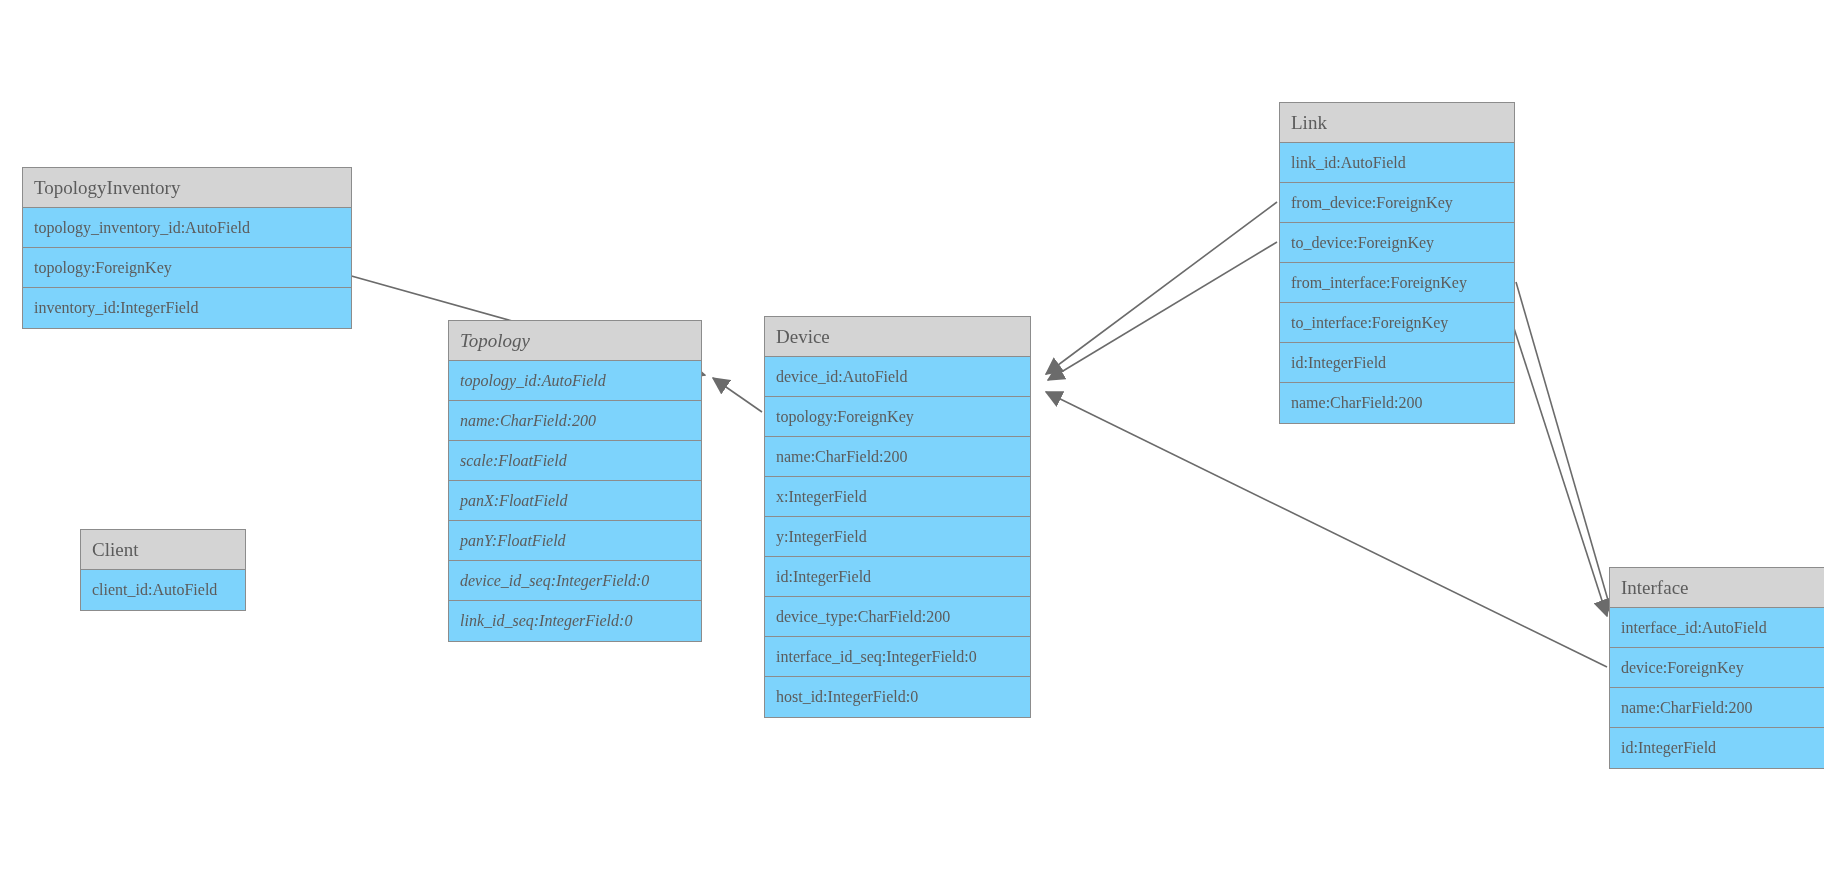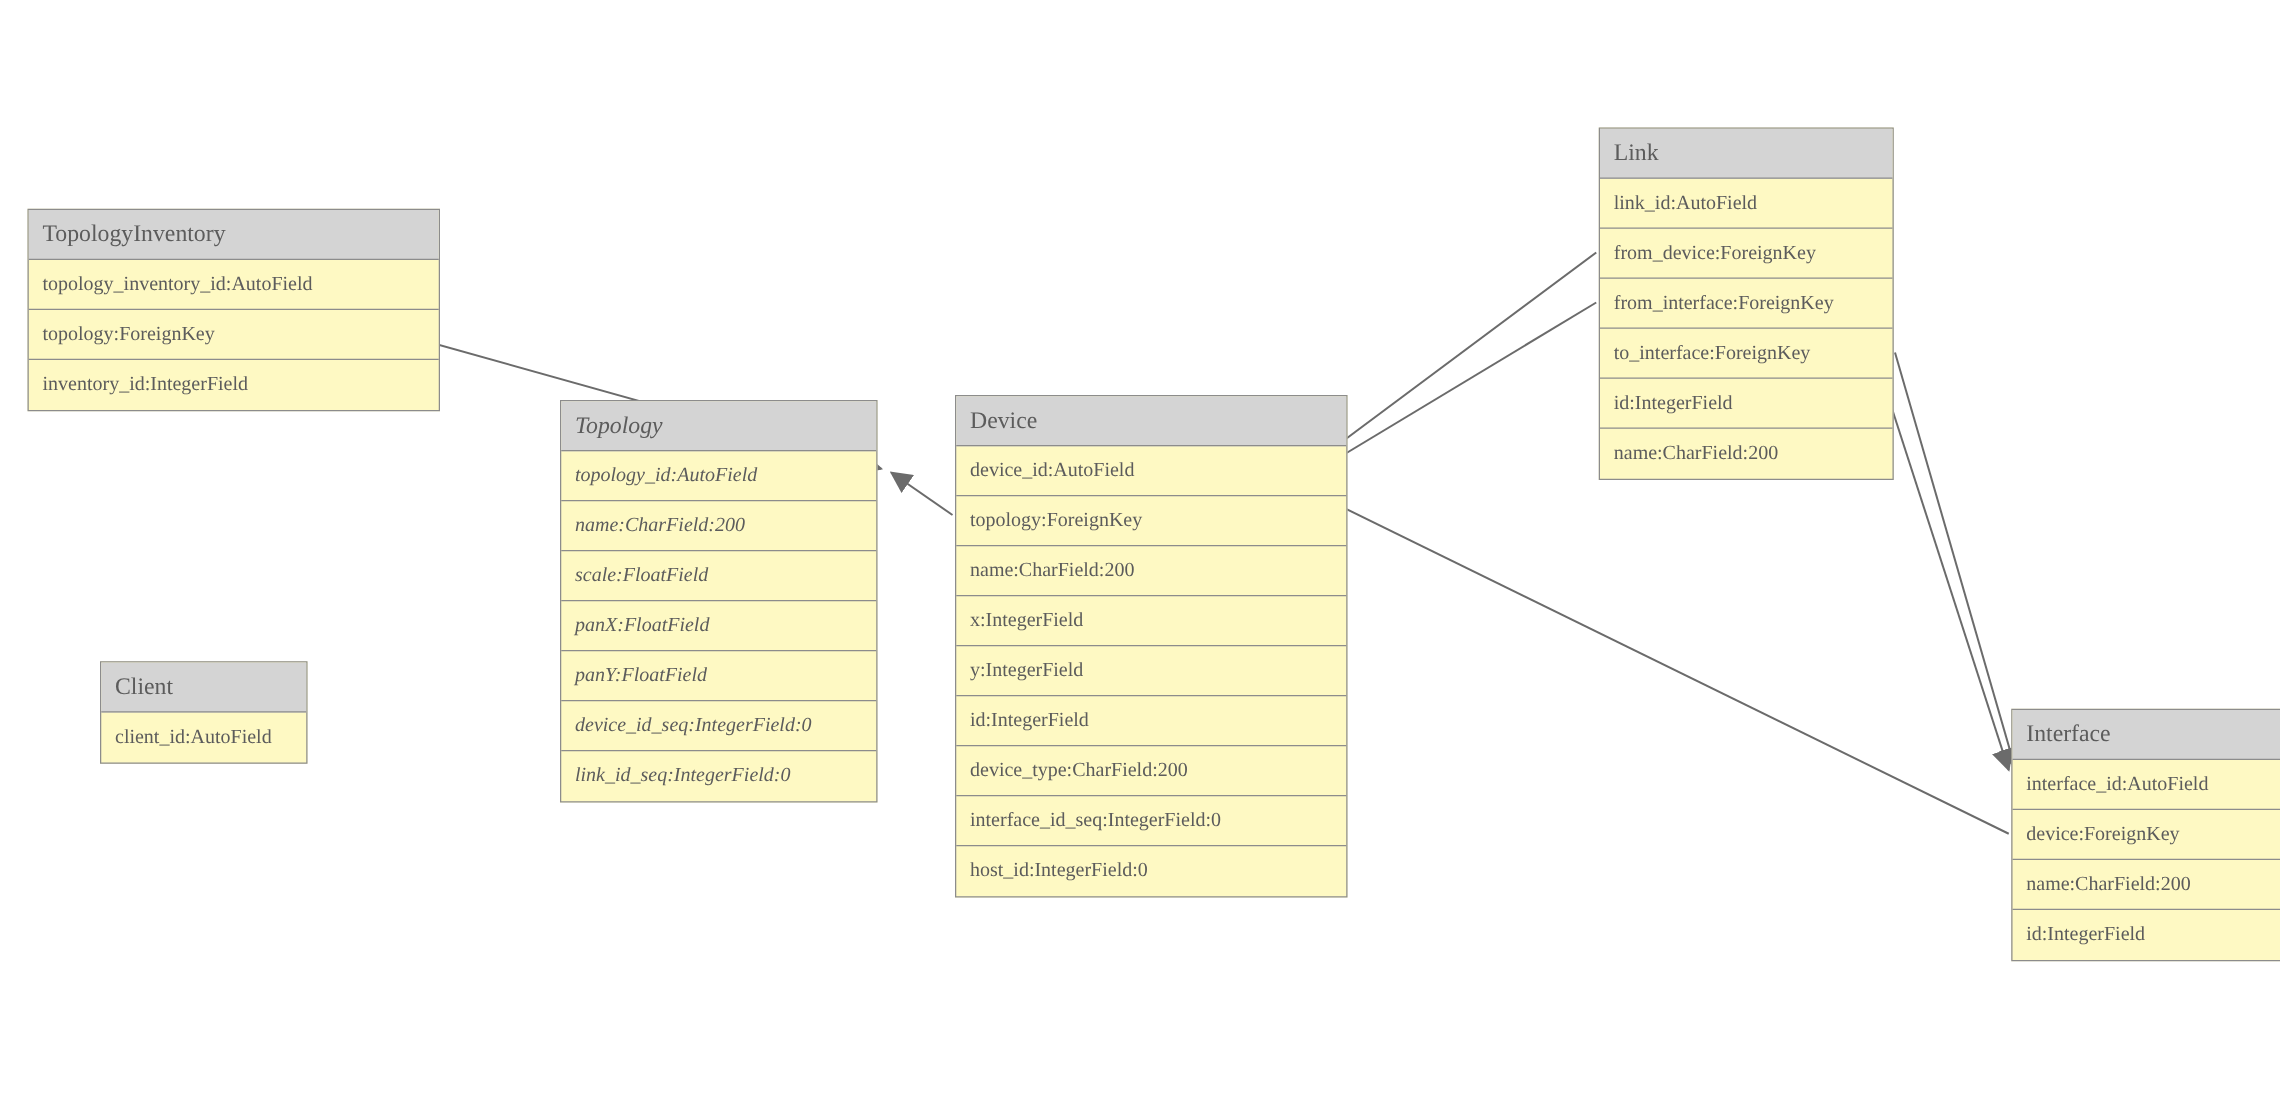--- a/index.html
+++ b/index.html
@@ -23,21 +23,21 @@
     left: 0;
     top: 0;
     width: 1824px;
     height: 874px;
     pointer-events: none;
   }
   .entity {
     position: absolute;
     box-sizing: border-box;
     border: 1px solid #8c8c8c;
-    background: #fef9c3;
+    background: #7dd3fc;
     z-index: 2;
   }
   .entity-title {
     box-sizing: border-box;
     background: #d4d4d4;
     border-bottom: 1px solid #8c8c8c;
     height: 40px;
     line-height: 40px;
     padding: 0 0 0 11px;
     font-size: 19px;
@@ -126,40 +126,41 @@
       <div class="entity-row">topology_id:AutoField</div>
       <div class="entity-row">name:CharField:200</div>
       <div class="entity-row">scale:FloatField</div>
       <div class="entity-row">panX:FloatField</div>
       <div class="entity-row">panY:FloatField</div>
       <div class="entity-row">device_id_seq:IntegerField:0</div>
       <div class="entity-row">link_id_seq:IntegerField:0</div>
     </div>
   </div>
 
-  <div class="entity" style="left:764px; top:316px; width:314px;">
+  <div class="entity" style="left:764px; top:316px; width:267px;">
     <div class="entity-title">Device</div>
     <div class="entity-rows">
       <div class="entity-row">device_id:AutoField</div>
       <div class="entity-row">topology:ForeignKey</div>
       <div class="entity-row">name:CharField:200</div>
       <div class="entity-row">x:IntegerField</div>
       <div class="entity-row">y:IntegerField</div>
       <div class="entity-row">id:IntegerField</div>
       <div class="entity-row">device_type:CharField:200</div>
       <div class="entity-row">interface_id_seq:IntegerField:0</div>
       <div class="entity-row">host_id:IntegerField:0</div>
     </div>
   </div>
 
   <div class="entity" style="left:1279px; top:102px; width:236px;">
     <div class="entity-title">Link</div>
     <div class="entity-rows">
       <div class="entity-row">link_id:AutoField</div>
       <div class="entity-row">from_device:ForeignKey</div>
+      <div class="entity-row">to_device:ForeignKey</div>
       <div class="entity-row">from_interface:ForeignKey</div>
       <div class="entity-row">to_interface:ForeignKey</div>
       <div class="entity-row">id:IntegerField</div>
       <div class="entity-row">name:CharField:200</div>
     </div>
   </div>
 
   <div class="entity" style="left:1609px; top:567px; width:229px;">
     <div class="entity-title">Interface</div>
     <div class="entity-rows">

